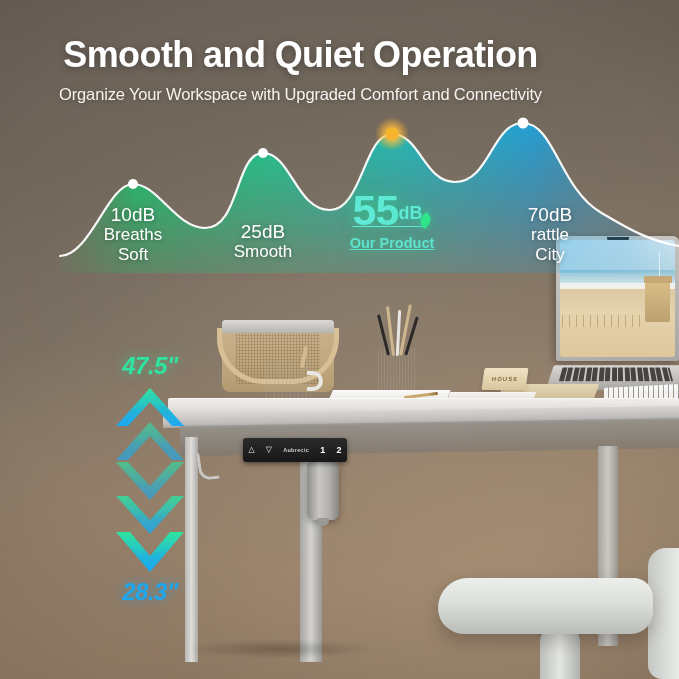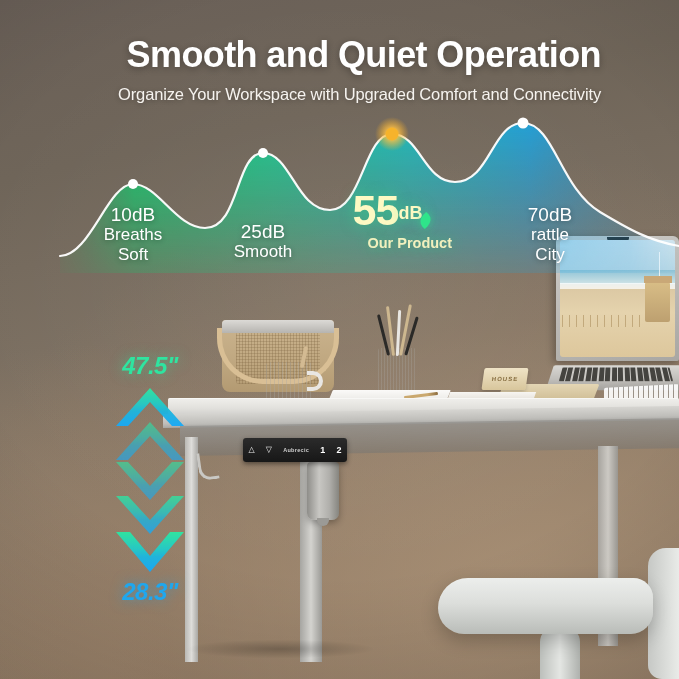--- a/index.html
+++ b/index.html
@@ -18,42 +18,42 @@
       radial-gradient(120% 90% at 78% 88%, rgba(170,145,118,0.85) 0%, rgba(150,126,102,0.35) 45%, rgba(0,0,0,0) 72%),
       radial-gradient(110% 80% at 18% 100%, rgba(158,133,108,0.75) 0%, rgba(0,0,0,0) 62%),
       linear-gradient(168deg, #6a6058 0%, #6f6559 22%, #7b6f61 44%, #8a7a68 64%, #937f69 82%, #8c7763 100%);
   }
   .wall-vig {
     position:absolute; inset:0;
     background:radial-gradient(100% 78% at 50% 42%, rgba(255,255,255,0.05) 0%, rgba(0,0,0,0) 55%, rgba(0,0,0,0.16) 100%);
   }
 
   
-  .header { position:absolute; left:0; top:34px; width:601px; text-align:right; z-index:30; }
+  .header { position:absolute; left:0; top:34px; width:601px; text-align:center; z-index:30; }
   .title {
     font-size:36px; font-weight:bold; color:#ffffff; letter-spacing:-0.6px;
     text-shadow:0 2px 7px rgba(0,0,0,0.30);
   }
   .subtitle {
     margin-top:9px; font-size:16.5px; color:#f6f3ef; letter-spacing:-0.15px;
     text-shadow:0 1px 5px rgba(0,0,0,0.28);
   }
 
   
   .wave-wrap { position:absolute; left:0; top:108px; width:679px; height:165px; z-index:20; }
   .wave-svg { position:absolute; left:0; top:0; }
   .wave-labels { position:absolute; left:0; top:0; width:679px; height:165px;padding-left:43px; }
   .nl { position:absolute; text-align:center; color:#ffffff; line-height:1.13;
         text-shadow:0 1px 5px rgba(0,0,0,0.34); }
   .nl .db { font-size:19px; }
   .nl .ds { font-size:17px; }
-  .nl.hi { color:#fef9c3; text-shadow:0 0 14px rgba(47,228,138,0.55); }
+  .nl.hi { color:#5eead4; text-shadow:0 0 14px rgba(47,228,138,0.55);text-decoration:underline; }
   .nl.hi .big { font-size:43px; font-weight:bold; letter-spacing:-1px; }
   .nl.hi .sup { font-size:18px; font-weight:bold; vertical-align:super; }
-  .nl.hi .ds { font-size:14.5px; font-weight:bold; opacity:0.92;text-align:right; }
+  .nl.hi .ds { font-size:14.5px; font-weight:bold; opacity:0.92; }
   .leaf { display:inline-block; width:11px; height:13px; background:#2fe48a;
           border-radius:0 70% 0 70%; transform:rotate(45deg); margin-left:-2px;
           vertical-align:-2px; box-shadow:0 0 10px rgba(47,228,138,0.6); }
 
   
   .range { position:absolute; left:88px; top:352px; width:124px; height:252px; z-index:22; text-align:center; }
   .range-top, .range-bot {
     font-size:24px; font-weight:bold; font-style:italic; letter-spacing:-0.5px;
   }
   .range-top { color:#2fe4a0; text-shadow:0 0 13px rgba(47,228,160,0.55); }

